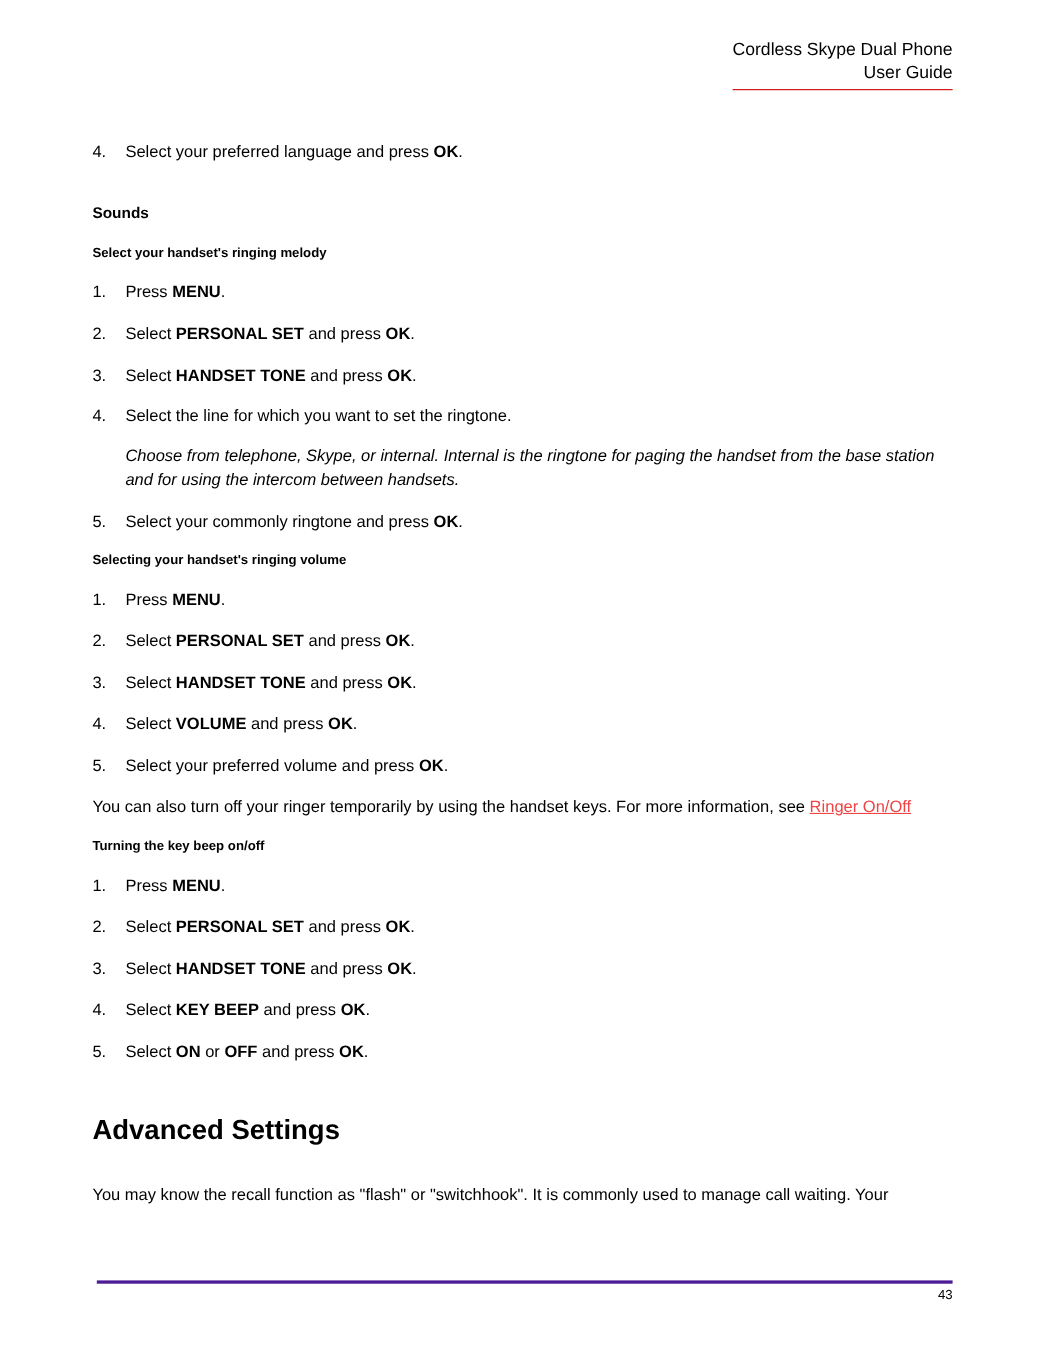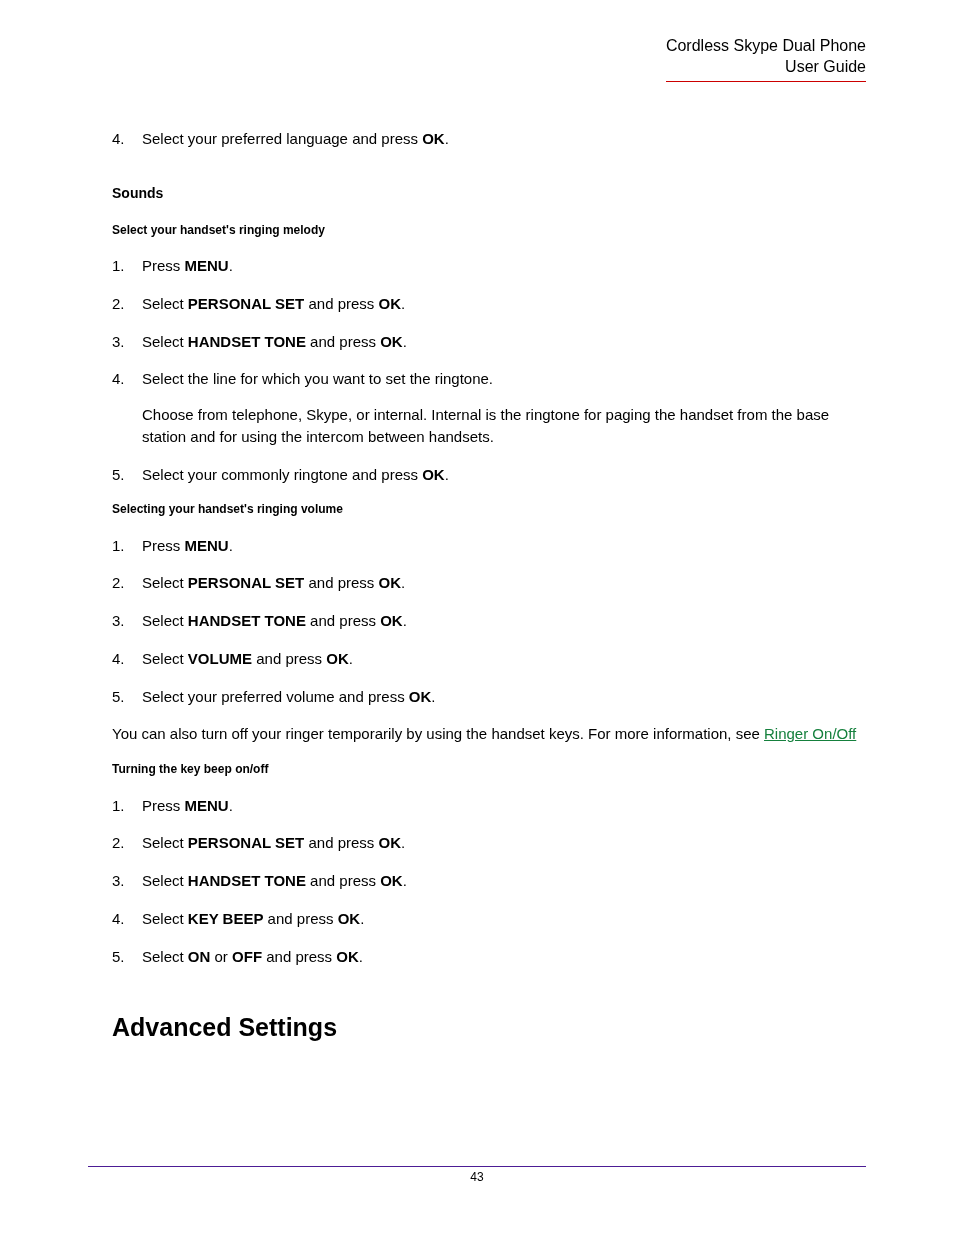--- a/index.html
+++ b/index.html
@@ -7,21 +7,21 @@
   body {
     width: 954px;
     height: 1240px;
     font-family: Arial, Helvetica, sans-serif;
     color: #000;
     position: relative;
     font-size: 15px;
     line-height: 1.45;
   }
   .page {
-    padding: 36px 88px 40px 112px;
+    padding: 36px 88px 40px 84px;
   }
   .header {
     text-align: right;
     font-family: "Trebuchet MS", "Lucida Sans", Arial, sans-serif;
     font-size: 16px;
     line-height: 1.3;
     padding-bottom: 4px;
     margin-bottom: 42px;
   }
   .header-inner {
@@ -39,20 +39,21 @@
   .list-num {
     width: 30px;
     flex: 0 0 30px;
     text-align: left;
   }
   .list-body { flex: 1; }
   .sub-para {
     margin-top: 14px;
     margin-left: 30px;
     margin-bottom: 16px;
+    font-style: italic;
   }
   .h2 {
     font-family: "Trebuchet MS", "Lucida Sans", Arial, sans-serif;
     font-weight: bold;
     font-size: 14px;
     margin-top: 34px;
     margin-bottom: 18px;
   }
   .h3 {
     font-family: "Trebuchet MS", "Lucida Sans", Arial, sans-serif;
@@ -65,28 +66,28 @@
     font-family: "Trebuchet MS", "Lucida Sans", Arial, sans-serif;
     font-weight: bold;
     font-size: 25px;
     margin-top: 42px;
     margin-bottom: 30px;
   }
   .para {
     margin-bottom: 16px;
   }
   .bold { font-weight: bold; }
-  a.link { color: #15803d; }
+  a.link { color: #ef4444; }
   .footer {
     position: absolute;
     left: 88px;
     right: 88px;
     bottom: 54px;
-    border-top: 1px solid #4c1d95;
-    text-align: center;
+    border-top: 3px solid #4c1d95;
+    text-align: right;
     font-size: 12px;
     padding-top: 2px;
   }
 </style>
 </head>
 <body>
 
 <div class="page">
 
   <div class="header">
@@ -204,18 +205,19 @@
     <div class="list-num">5.</div>
     <div class="list-body">
       <span>Select </span><span class="bold">ON</span><span> or </span><span class="bold">OFF</span><span> and press </span><span class="bold">OK</span><span>.</span>
     </div>
   </div>
 
   <div class="h1">Advanced Settings</div>
 
 
 
+  <div class="para">You may know the recall function as "flash" or "switchhook". It is commonly used to manage call waiting. Your</div>
 
 </div>
 
 <div class="footer">
   <span>43</span>
 </div>
 
 </body></html>

